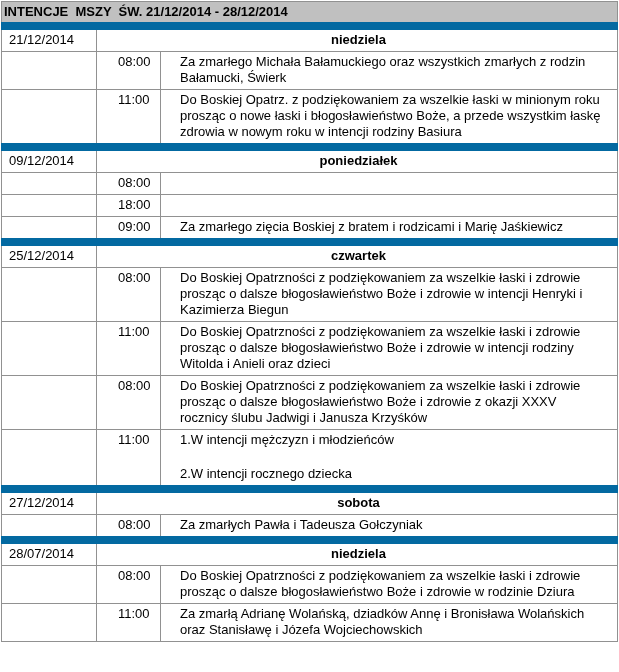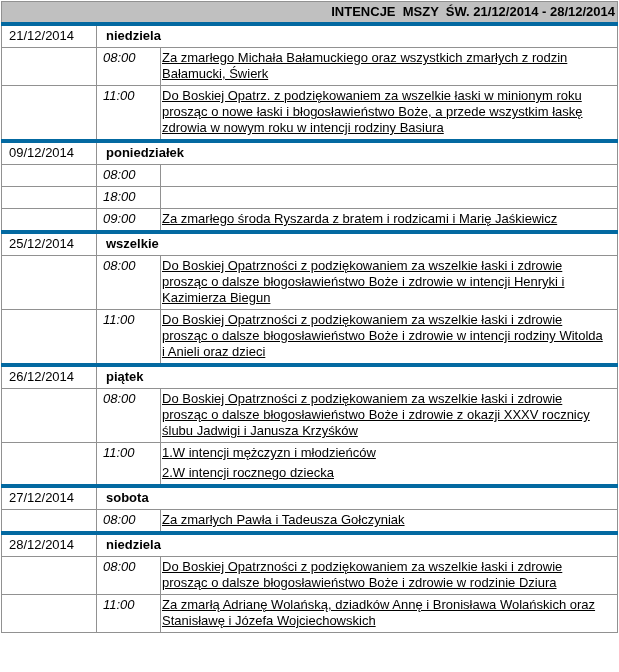--- a/index.html
+++ b/index.html
@@ -25,33 +25,33 @@
   td, th {
     border: 1px solid #919191;
     vertical-align: top;
     line-height: 16px;
     font-size: 13px;
     overflow: hidden;
   }
   th.title-cell {
     background: #c0c0c0;
     border-bottom: 2px solid #000000;
-    text-align: right;
+    text-align: left;
     font-weight: bold;
     white-space: pre;
     padding: 2px 2px 2px 2px;
     height: 15px;
   }
-  tr.day-row td { border-top: 4px solid #0369a1; }
+  tr.day-row td { border-top: 8px solid #0369a1; }
   td.date-cell { padding: 2px 4px 3px 7px; }
-  td.day-cell  { padding: 2px 6px 3px 9px; font-weight: bold; }
-  td.time-cell { padding: 2px 4px 3px 6px; font-style: italic; }
-  td.desc-cell { padding: 2px 10px 3px 1px; text-decoration: underline; }
+  td.day-cell  { padding: 2px 6px 3px 9px; font-weight: bold; text-align: center; }
+  td.time-cell { padding: 2px 4px 3px 21px; }
+  td.desc-cell { padding: 2px 10px 3px 19px; }
   tr.single td { height: 16px; }
-  .para2 { margin-top: 4px; }
+  .para2 { margin-top: 18px; }
   .para2:empty { display: none; }
 </style>
 </head>
 <body>
 
 <table class="schedule">
   <colgroup>
     <col class="c-date-col">
     <col class="c-time-col">
     <col class="c-desc-col">
@@ -98,47 +98,43 @@
     <td class="time-cell">18:00</td>
     <td class="desc-cell">
           <div></div>
         </td>
   </tr>
 
   <tr class="single">
     <td class="date-cell"></td>
     <td class="time-cell">09:00</td>
     <td class="desc-cell">
-          <div>Za zmarłego środa Ryszarda z bratem i rodzicami i Marię Jaśkiewicz</div>
+          <div>Za zmarłego zięcia Boskiej z bratem i rodzicami i Marię Jaśkiewicz</div>
         </td>
   </tr>
 
   <tr class="day-row">
     <td class="date-cell">25/12/2014</td>
-    <td class="day-cell" colspan="2">wszelkie</td>
+    <td class="day-cell" colspan="2">czwartek</td>
   </tr>
   <tr>
     <td class="date-cell"></td>
     <td class="time-cell">08:00</td>
     <td class="desc-cell">
           <div>Do Boskiej Opatrzności z podziękowaniem za wszelkie łaski i zdrowie prosząc o dalsze błogosławieństwo Boże i zdrowie w intencji Henryki i Kazimierza Biegun</div>
         </td>
   </tr>
   <tr>
     <td class="date-cell"></td>
     <td class="time-cell">11:00</td>
     <td class="desc-cell">
           <div>Do Boskiej Opatrzności z podziękowaniem za wszelkie łaski i zdrowie prosząc o dalsze błogosławieństwo Boże i zdrowie w intencji rodziny Witolda i Anieli oraz dzieci</div>
         </td>
   </tr>
 
-  <tr class="day-row">
-    <td class="date-cell">26/12/2014</td>
-    <td class="day-cell" colspan="2">piątek</td>
-  </tr>
   <tr>
     <td class="date-cell"></td>
     <td class="time-cell">08:00</td>
     <td class="desc-cell">
           <div>Do Boskiej Opatrzności z podziękowaniem za wszelkie łaski i zdrowie prosząc o dalsze błogosławieństwo Boże i zdrowie z okazji XXXV rocznicy ślubu Jadwigi i Janusza Krzyśków</div>
         </td>
   </tr>
   <tr>
     <td class="date-cell"></td>
     <td class="time-cell">11:00</td>
@@ -154,21 +150,21 @@
   </tr>
   <tr class="single">
     <td class="date-cell"></td>
     <td class="time-cell">08:00</td>
     <td class="desc-cell">
           <div>Za zmarłych Pawła i Tadeusza Gołczyniak</div>
         </td>
   </tr>
 
   <tr class="day-row">
-    <td class="date-cell">28/12/2014</td>
+    <td class="date-cell">28/07/2014</td>
     <td class="day-cell" colspan="2">niedziela</td>
   </tr>
   <tr>
     <td class="date-cell"></td>
     <td class="time-cell">08:00</td>
     <td class="desc-cell">
           <div>Do Boskiej Opatrzności z podziękowaniem za wszelkie łaski i zdrowie prosząc o dalsze błogosławieństwo Boże i zdrowie w rodzinie Dziura</div>
         </td>
   </tr>
   <tr>

